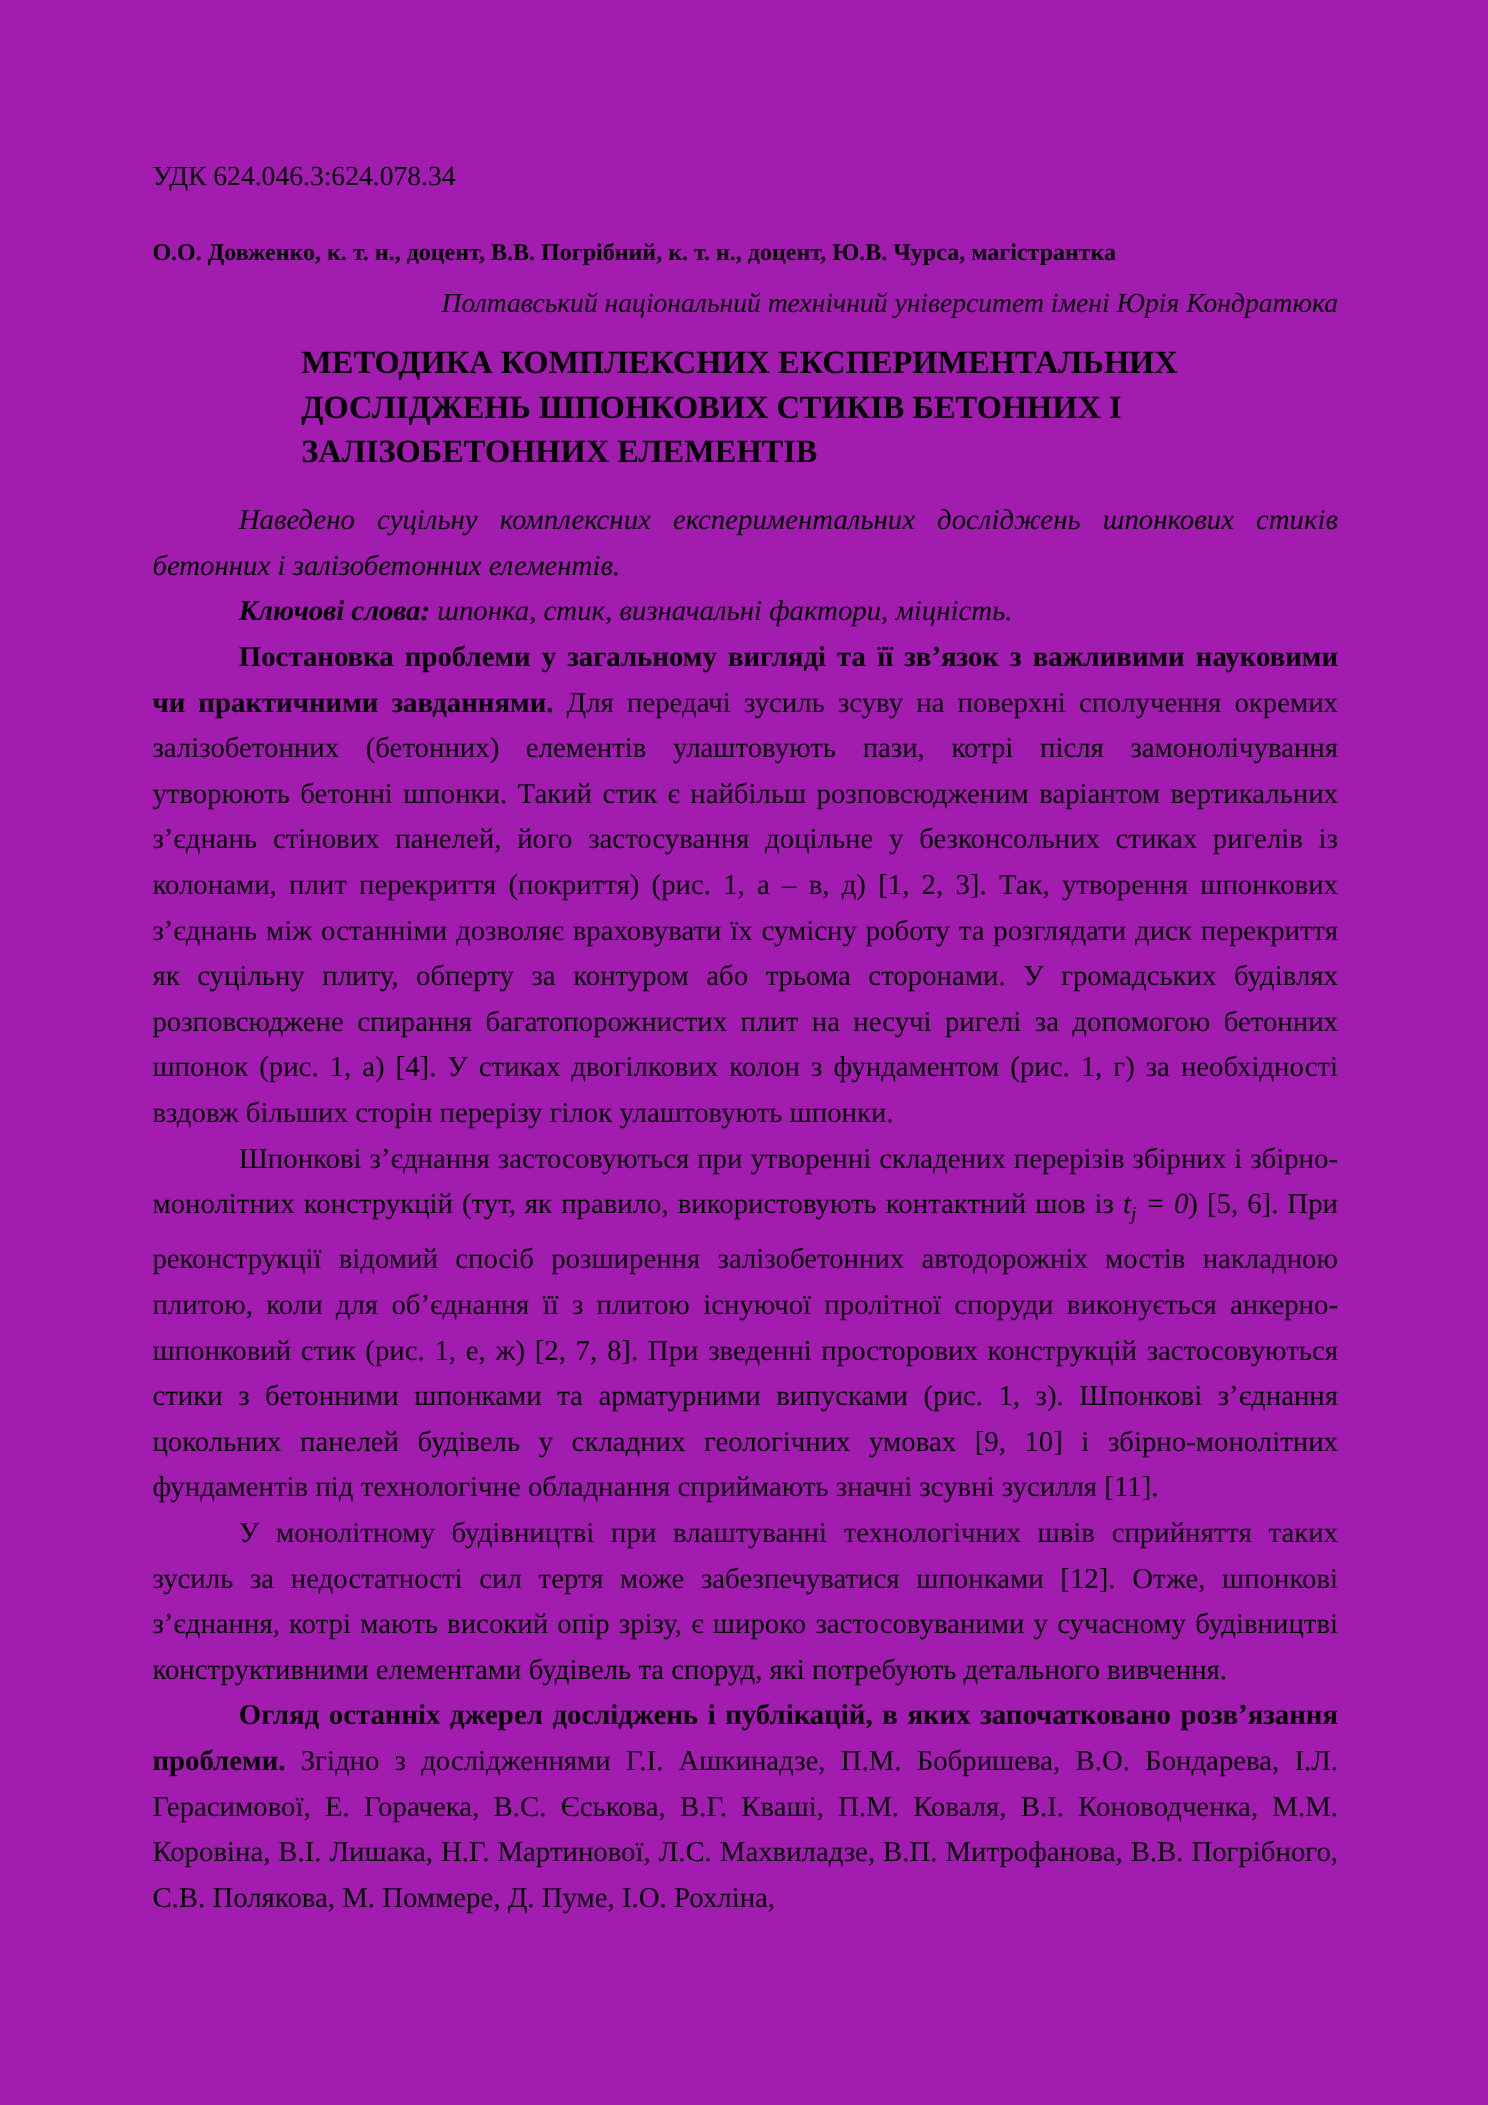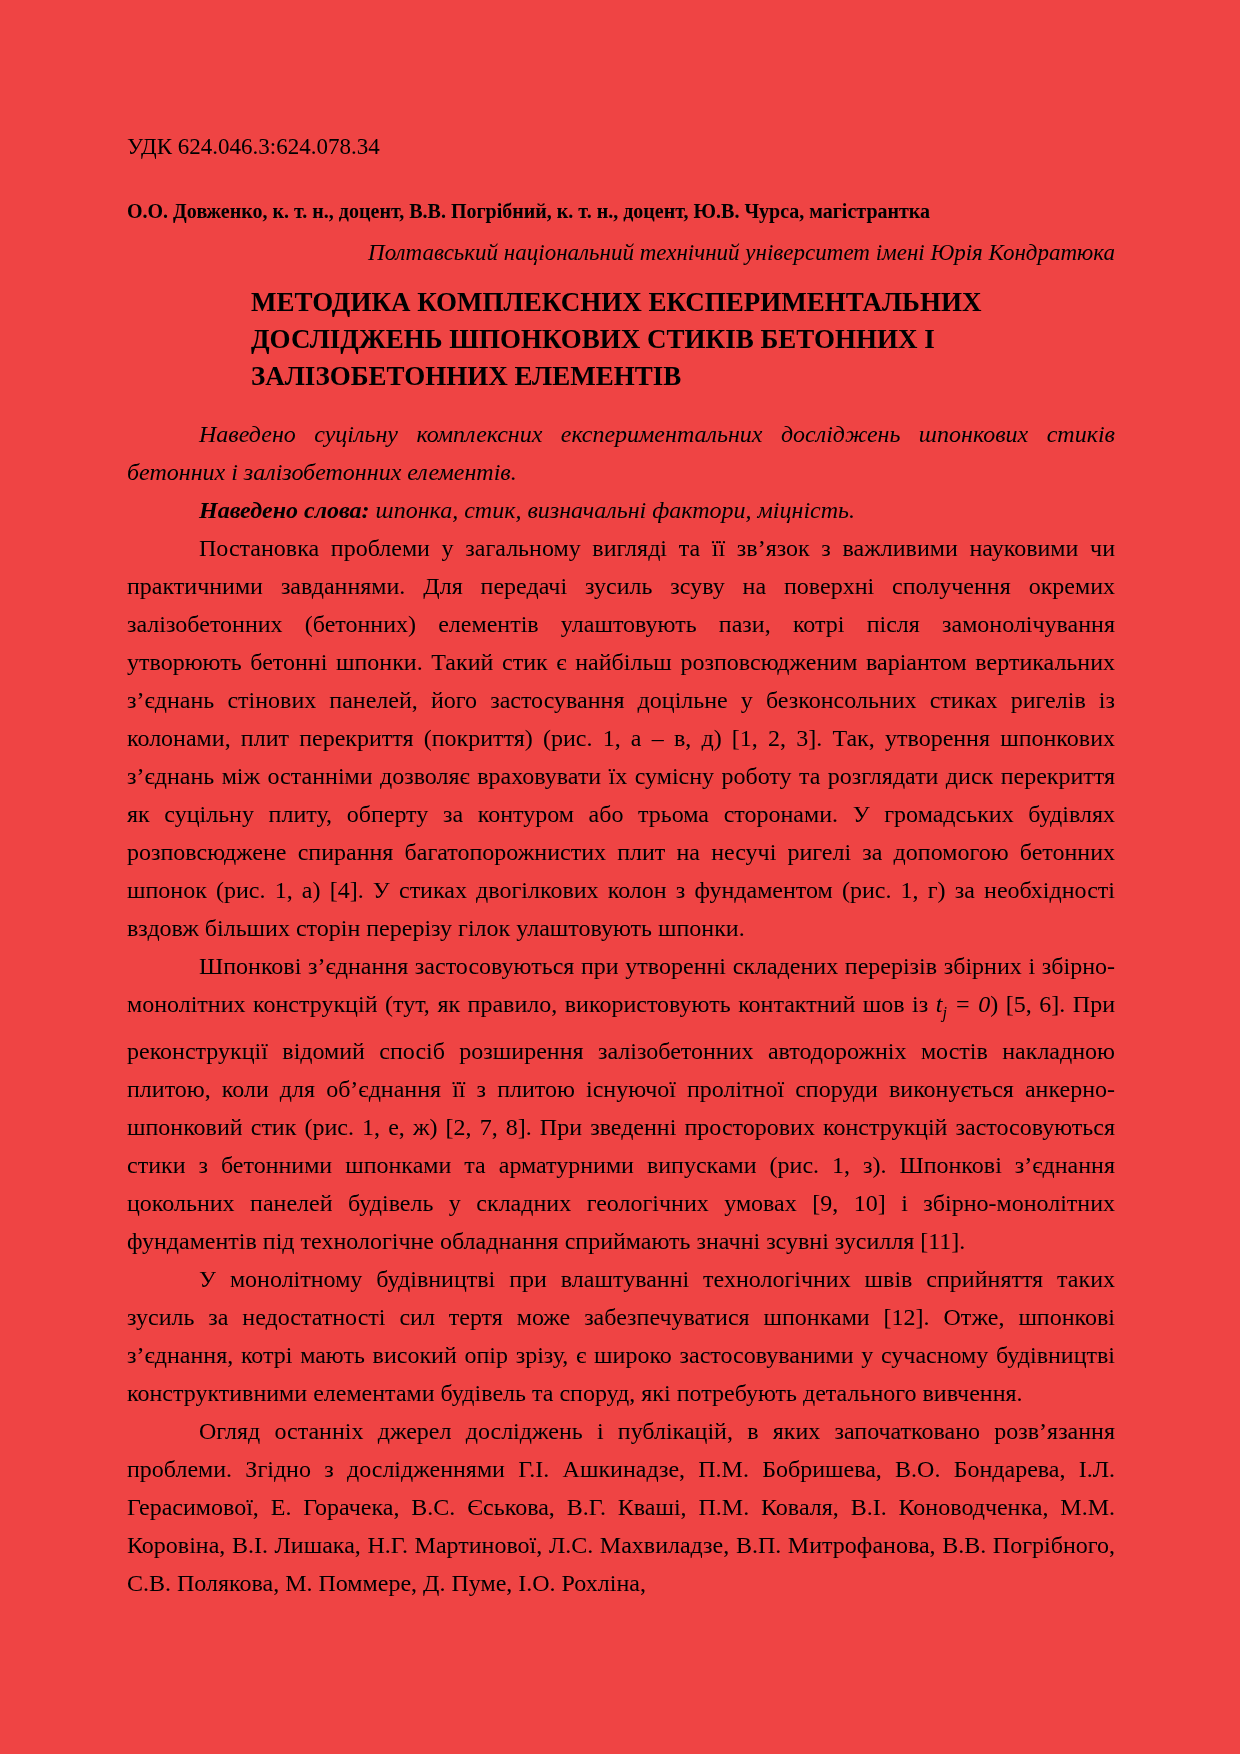--- a/index.html
+++ b/index.html
@@ -9,21 +9,21 @@
     height: 1754px;
     background: #ffffff;
     color: #000000;
     font-family: "Liberation Serif", serif;
     position: relative;
     overflow: hidden;
   }
   .page {
     position: absolute;
     inset: 0;
-    background: #ef4444;
+    background: #a21caf;
   }
   .content {
     position: absolute;
     left: 127px;
     top: 128px;
     width: 988px;
     font-size: 24px;
     line-height: 38px;
     text-align: justify;
   }
@@ -63,21 +63,21 @@
   .keywords {
     margin: 0;
     text-indent: 72px;
     font-style: italic;
   }
   .kw-label { font-weight: bold; }
   .body-par {
     margin: 0;
     text-indent: 72px;
   }
-  .lead-bold { font-weight: normal; }
+  .lead-bold { font-weight: bold; }
   .formula {
     font-style: italic;
     white-space: nowrap;
     font-family: Liberation Serif, serif;
   }
   .formula sub {
     font-size: 0.68em;
     font-style: italic;
   }
   .footer {
@@ -109,21 +109,21 @@
     <p class="udc">УДК 624.046.3:624.078.34</p>
 
     <p class="authors">О.О. Довженко, к. т. н., доцент, В.В. Погрібний, к. т. н., доцент, Ю.В. Чурса, магістрантка</p>
 
     <p class="affiliation">Полтавський національний технічний університет імені Юрія Кондратюка</p>
 
     <h1 class="title">МЕТОДИКА КОМПЛЕКСНИХ ЕКСПЕРИМЕНТАЛЬНИХ ДОСЛІДЖЕНЬ ШПОНКОВИХ СТИКІВ БЕТОННИХ І ЗАЛІЗОБЕТОННИХ ЕЛЕМЕНТІВ</h1>
 
     <p class="abstract">Наведено суцільну комплексних експериментальних досліджень шпонкових стиків бетонних і залізобетонних елементів.</p>
 
-    <p class="keywords"><span class="kw-label">Наведено слова:</span><span> шпонка, стик, визначальні фактори, міцність.</span></p>
+    <p class="keywords"><span class="kw-label">Ключові слова:</span><span> шпонка, стик, визначальні фактори, міцність.</span></p>
 
     <p class="body-par"><span class="lead-bold">Постановка проблеми у загальному вигляді та її зв’язок з важливими науковими чи практичними завданнями.</span><span> Для передачі зусиль зсуву на поверхні сполучення окремих залізобетонних (бетонних) елементів улаштовують пази, котрі після замонолічування утворюють бетонні шпонки. Такий стик є найбільш розповсюдженим варіантом вертикальних з’єднань стінових панелей, його застосування доцільне у безконсольних стиках ригелів із колонами, плит перекриття (покриття) (рис. 1, а – в, д) [1, 2, 3]. Так, утворення шпонкових з’єднань між останніми дозволяє враховувати їх сумісну роботу та розглядати диск перекриття як суцільну плиту, обперту за контуром або трьома сторонами. У громадських будівлях розповсюджене спирання багатопорожнистих плит на несучі ригелі за допомогою бетонних шпонок (рис. 1, а) [4]. У стиках двогілкових колон з фундаментом (рис. 1, г) за необхідності вздовж більших сторін перерізу гілок улаштовують шпонки.</span></p>
 
     <p class="body-par"><span>Шпонкові з’єднання застосовуються при утворенні складених перерізів збірних і збірно-монолітних конструкцій (тут, як правило, використовують контактний шов із </span><span class="formula"><i>t</i><sub>j</sub><span> = 0</span></span><span>) [5, 6]. При реконструкції відомий спосіб розширення залізобетонних автодорожніх мостів накладною плитою, коли для об’єднання її з плитою існуючої пролітної споруди виконується анкерно-шпонковий стик (рис. 1, е, ж) [2, 7, 8]. При зведенні просторових конструкцій застосовуються стики з бетонними шпонками та арматурними випусками (рис. 1, з). Шпонкові з’єднання цокольних панелей будівель у складних геологічних умовах [9, 10] і збірно-монолітних фундаментів під технологічне обладнання сприймають значні зсувні зусилля [11].</span></p>
 
     <p class="body-par"><span>У монолітному будівництві при влаштуванні технологічних швів сприйняття таких зусиль за недостатності сил тертя може забезпечуватися шпонками [12]. Отже, шпонкові з’єднання, котрі мають високий опір зрізу, є широко застосовуваними у сучасному будівництві конструктивними елементами будівель та споруд, які потребують детального вивчення.</span></p>
 
     <p class="body-par"><span class="lead-bold">Огляд останніх джерел досліджень і публікацій, в яких започатковано розв’язання проблеми.</span><span> Згідно з дослідженнями Г.І. Ашкинадзе, П.М. Бобришева, В.О. Бондарева, І.Л. Герасимової, Е. Горачека, В.С. Єськова, В.Г. Кваші, П.М. Коваля, В.І. Коноводченка, М.М. Коровіна, В.І. Лишака, Н.Г. Мартинової, Л.С. Махвиладзе, В.П. Митрофанова, В.В. Погрібного, С.В. Полякова, М. Поммере, Д. Пуме, І.О. Рохліна,</span></p>
 
   </div>

